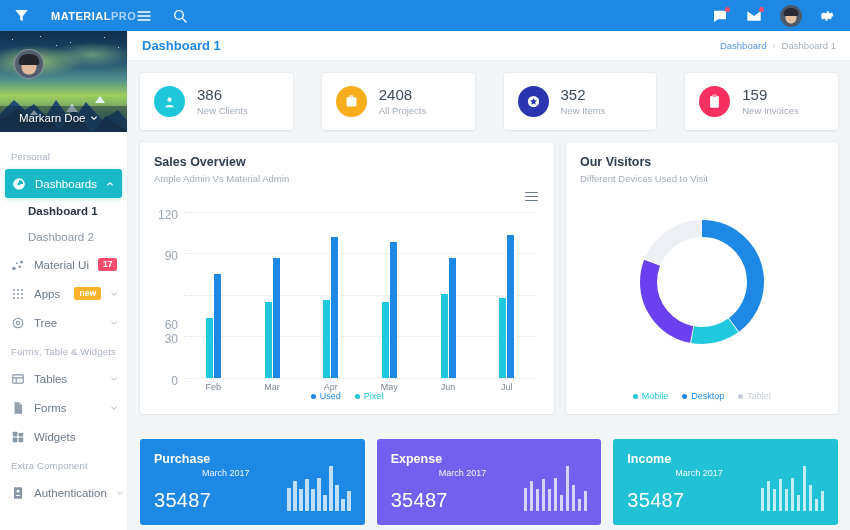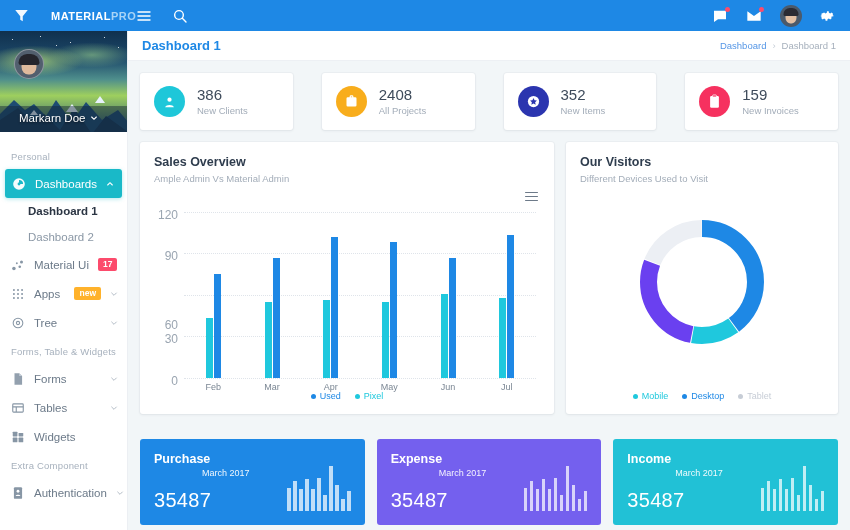--- a/index.html
+++ b/index.html
@@ -327,36 +327,36 @@
           </svg>
         <span class="ni-label">Tree</span>
         <svg class="chev" viewBox="0 0 12 12" fill="none" stroke="currentColor" stroke-width="1.5" stroke-linecap="round">
             <path d="M2.5 4.5L6 8l3.5-3.5"></path>
           </svg>
       </div>
 
       <div class="nav-section">Forms, Table &amp; Widgets</div>
 
       <div class="nav-item">
+        <svg class="ni-ico" viewBox="0 0 24 24" fill="none" stroke="currentColor" stroke-width="1.9">
+            <rect x="3" y="5" width="18" height="14" rx="1.5"></rect>
+            <path d="M3 10h18M9 10v9"></path>
+          </svg>
+        <span class="ni-label">Tables</span>
+        <svg class="chev" viewBox="0 0 12 12" fill="none" stroke="currentColor" stroke-width="1.5" stroke-linecap="round">
+            <path d="M2.5 4.5L6 8l3.5-3.5"></path>
+          </svg>
+      </div>
+
+      <div class="nav-item">
         <svg class="ni-ico" viewBox="0 0 24 24" fill="currentColor">
             <path d="M6 2h8l5 5v15H6z" opacity=".9"></path>
             <path d="M14 2l5 5h-5z" fill="#c3ccd6"></path>
           </svg>
         <span class="ni-label">Forms</span>
-        <svg class="chev" viewBox="0 0 12 12" fill="none" stroke="currentColor" stroke-width="1.5" stroke-linecap="round">
-            <path d="M2.5 4.5L6 8l3.5-3.5"></path>
-          </svg>
-      </div>
-
-      <div class="nav-item">
-        <svg class="ni-ico" viewBox="0 0 24 24" fill="none" stroke="currentColor" stroke-width="1.9">
-            <rect x="3" y="5" width="18" height="14" rx="1.5"></rect>
-            <path d="M3 10h18M9 10v9"></path>
-          </svg>
-        <span class="ni-label">Tables</span>
         <svg class="chev" viewBox="0 0 12 12" fill="none" stroke="currentColor" stroke-width="1.5" stroke-linecap="round">
             <path d="M2.5 4.5L6 8l3.5-3.5"></path>
           </svg>
       </div>
 
 
       <div class="nav-item">
         <svg class="ni-ico" viewBox="0 0 24 24" fill="currentColor">
             <rect x="3" y="3" width="8" height="8" rx="1"></rect>
             <rect x="13" y="5" width="8" height="6" rx="1"></rect>

